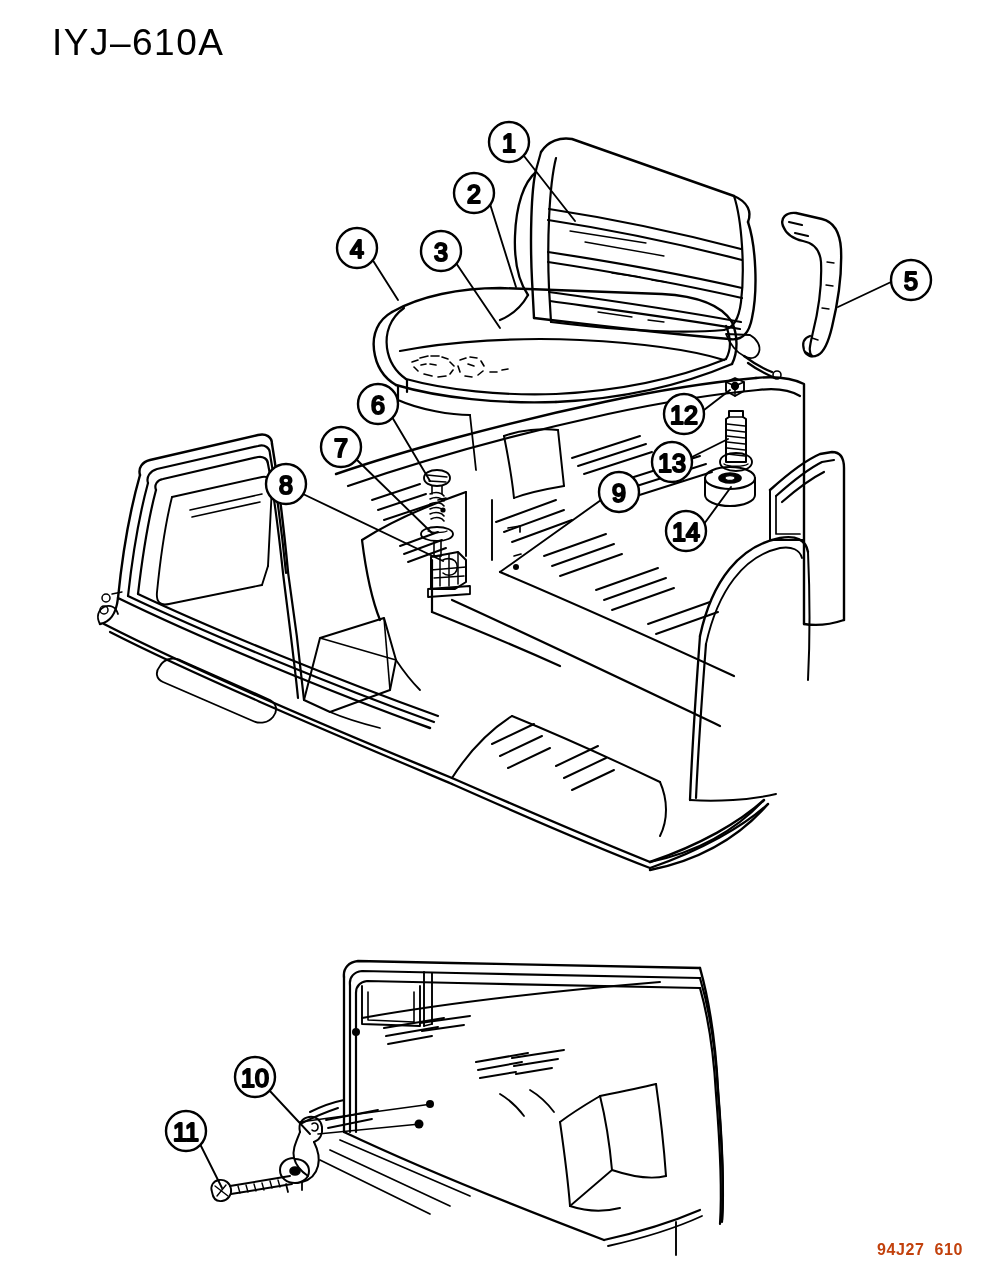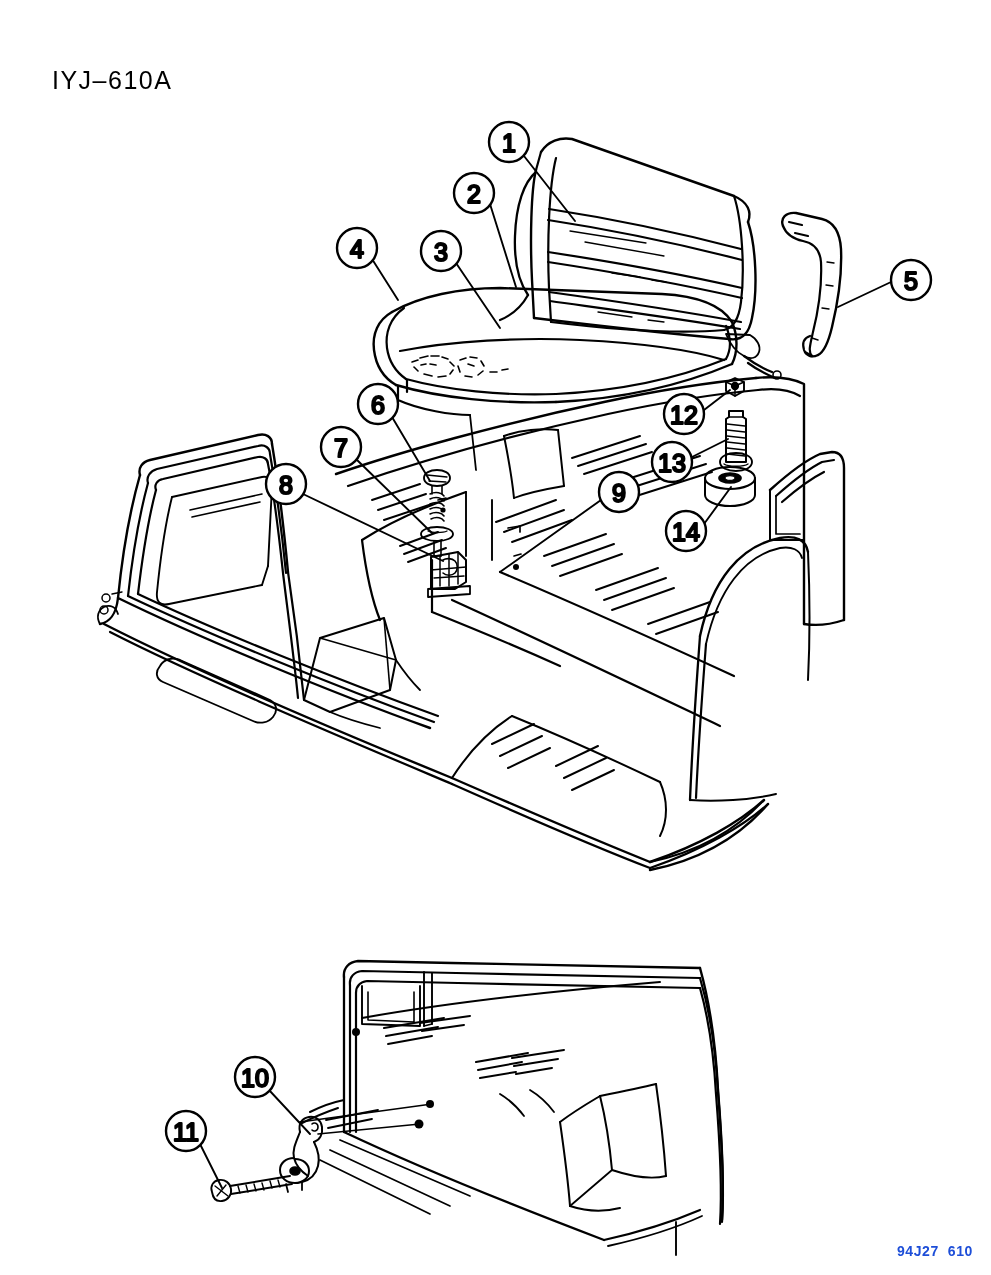--- a/index.html
+++ b/index.html
@@ -25,35 +25,34 @@
     position: absolute;
     left: 0;
     top: 0;
     width: 991px;
     height: 1275px;
   }
   .hdr {
     position: absolute;
     left: 52px;
     top: 22px;
-    font-size: 25px;
+    font-size: 37px;
     letter-spacing: 1.5px;
     color: #000;
     font-family: "Liberation Sans", sans-serif;
     white-space: pre;
-    margin-top: 44px;
   }
   .ftr {
     position: absolute;
-    right: 18px;
+    right: 28px;
     bottom: 16px;
-    font-size: 14px;
+    font-size: 16px;
     font-weight: bold;
     letter-spacing: 0.6px;
-    color: #1d4ed8;
+    color: #c2410c;
     font-family: "Liberation Sans", sans-serif;
     white-space: pre;
   }
   svg text.cnum {
     font-family: "Liberation Sans", sans-serif;
     font-size: 25px;
     fill: #000;
     text-anchor: middle;
     dominant-baseline: central;
   }

